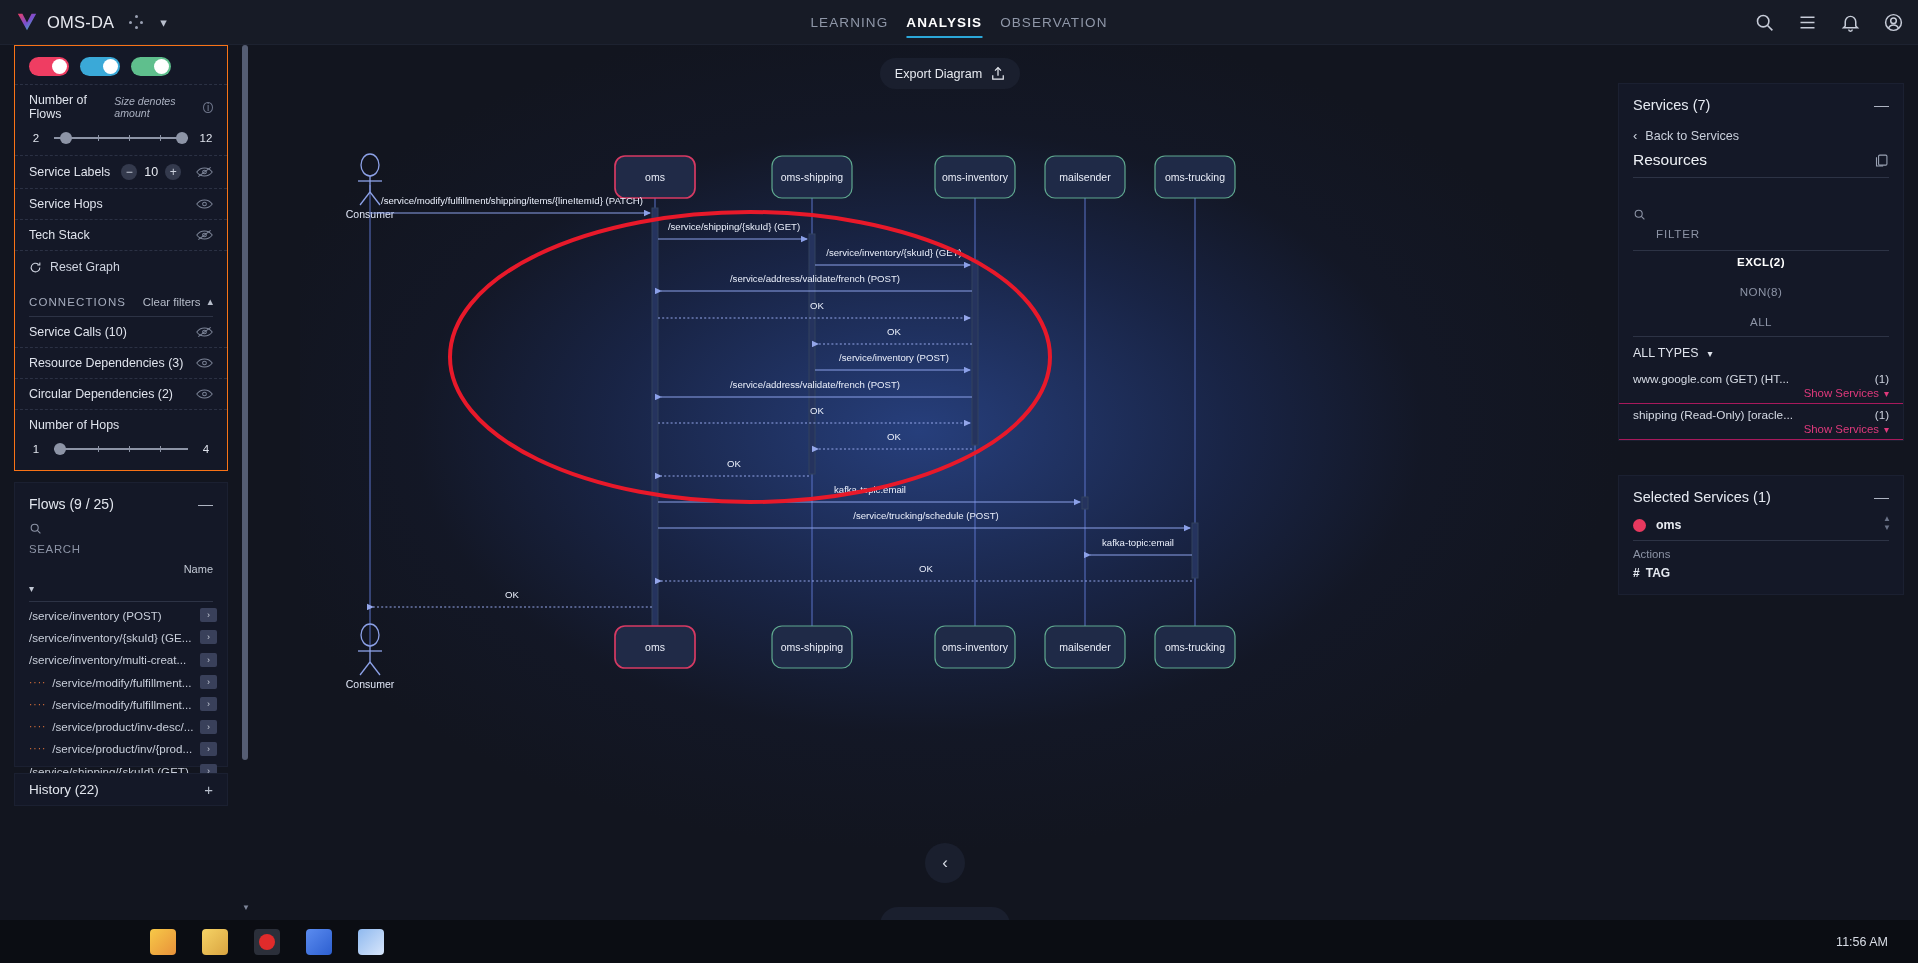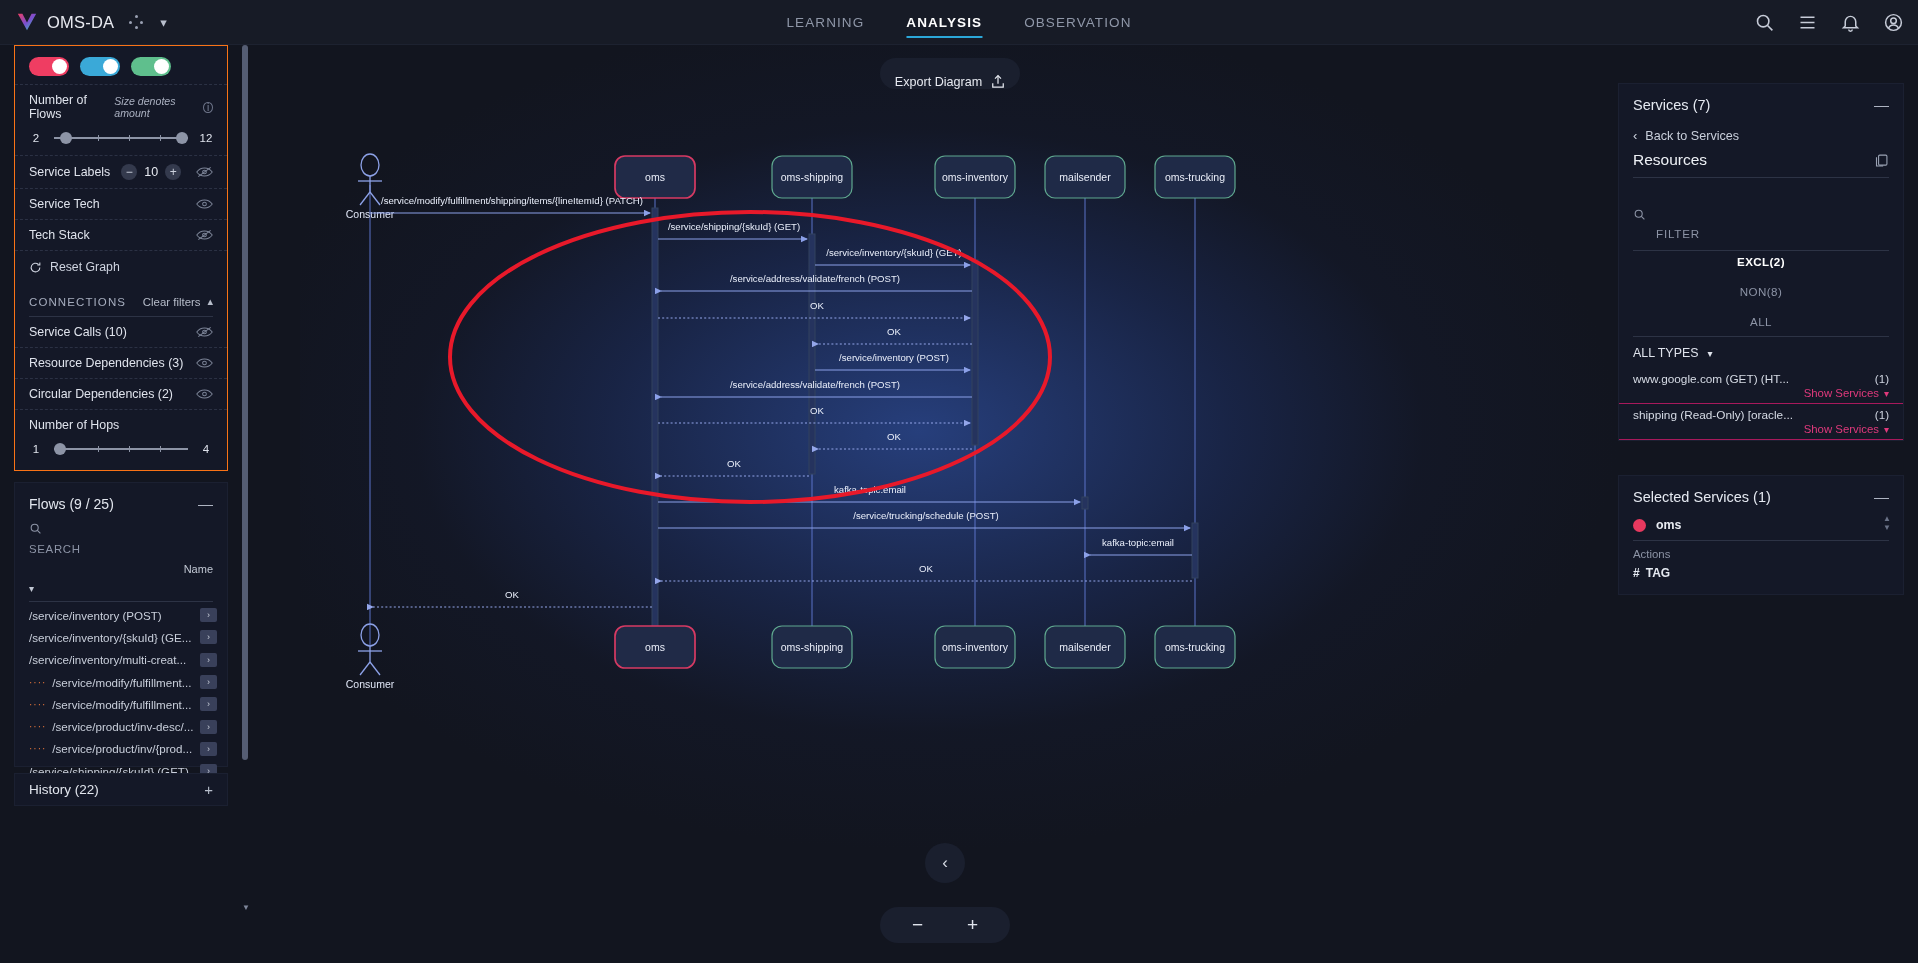--- a/index.html
+++ b/index.html
@@ -18,21 +18,21 @@
     border-bottom: 1px solid #1d2230;
   }
   .brand { display: flex; align-items: center; gap: 9px; padding-left: 16px; }
   .logo-v { width: 22px; height: 22px; }
   .brand-name { color: #e8eaf0; font-size: 16.5px; letter-spacing: .2px; }
   .grip { display: grid; grid-template-columns: repeat(3, 3px); gap: 2.5px; margin-left: 6px; }
   .grip i { width: 3px; height: 3px; border-radius: 50%; background: #9aa1b2; display: block; }
   .grip i.off { background: transparent; }
   .chev-down { color: #b9bfcd; font-size: 13px; margin-left: 8px; }
 
-  .navtabs { position: absolute; left: 50%; transform: translateX(-50%); display: flex; gap: 42px; height: 45px; align-items: center;}
+  .navtabs { position: absolute; left: 50%; transform: translateX(-50%); display: flex; gap: 18px; height: 45px; align-items: center;}
   .navtab { color: #8f97a8; font-size: 13.5px; letter-spacing: 1.1px; height: 45px; display:flex; align-items:center; position: relative; cursor: pointer;}
   .navtab.active { color: #ffffff; font-weight: bold; }
   .navtab.active::after {
     content: ""; position: absolute; left: 0; right: 0; bottom: 7px; height: 2px; background: #2ba7d8;
   }
   .topright { position: absolute; right: 14px; display: flex; align-items: center; gap: 22px; }
   .ticon { width: 21px; height: 21px; color: #c7ccd8; cursor: pointer; }
 
   
   .leftpanel {
@@ -89,21 +89,21 @@
   .lpthumb { position: absolute; top: 0; left: 0; width: 6px; height: 715px; background: #555d73; border-radius: 3px; }
   .lparrow { position: absolute; left: 0; bottom: 8px; color: #7e8false; }
   .canvas-bg {
     position: absolute; left: 300px; top: 45px; width: 1318px; height: 918px;
     background:
       radial-gradient(ellipse 700px 420px at 47% 42%, rgba(42,70,140,.85) 0%, rgba(30,48,100,.55) 45%, rgba(22,30,58,.25) 72%, rgba(18,21,31,0) 100%),
       #12151f;
   }
   .export-btn {
     position: absolute; left: 880px; top: 58px; width: 140px; height: 31px;
-    background: #1a1f2e; border-radius: 16px; display: flex; align-items: flex-end; justify-content: center; gap: 9px;
+    background: #1a1f2e; border-radius: 16px; display: flex; align-items: center; justify-content: center; gap: 9px;
     color: #e7eaf1; font-size: 12.6px; cursor: pointer;
   }
   .diagram { position: absolute; left: 300px; top: 45px; width: 1318px; height: 918px; }
 
   .zoomctl { position: absolute; left: 880px; top: 907px; width: 130px; height: 36px; background: #1a1f2e; border-radius: 18px; display: flex; align-items: center; justify-content: center; gap: 44px; color: #dfe3ec; font-size: 19px; }
   .collapse-btn { position: absolute; left: 925px; top: 843px; width: 40px; height: 40px; border-radius: 50%; background: #1a1f2e; display: flex; align-items: center; justify-content: center; color: #d6dae4; font-size: 17px; }
 
   
   .rightpanel { position: absolute; right: 14px; top: 45px; width: 286px; }
   .rp-card { background: #141827; border: 1px solid #1b2031; }
@@ -246,21 +246,21 @@
           <span class="stepbtn">+</span>
         </span>
         <svg class="eye" width="17" height="12" viewBox="0 0 22 14" fill="none" stroke="currentColor" stroke-width="1.3">
             <path d="M1 7s3.6-5.2 10-5.2S21 7 21 7s-3.6 5.2-10 5.2S1 7 1 7z"></path>
             <circle cx="11" cy="7" r="2.4"></circle>
             <path d="M3 13 19 1"></path>
           </svg>
       </div>
 
       <div class="row">
-        <span class="lbl">Service Tech</span>
+        <span class="lbl">Service Hops</span>
         <svg class="eye" width="17" height="12" viewBox="0 0 22 14" fill="none" stroke="currentColor" stroke-width="1.3">
             <path d="M1 7s3.6-5.2 10-5.2S21 7 21 7s-3.6 5.2-10 5.2S1 7 1 7z"></path>
             <circle cx="11" cy="7" r="2.4"></circle>
           </svg>
       </div>
 
       <div class="row">
         <span class="lbl">Tech Stack</span>
         <svg class="eye" width="17" height="12" viewBox="0 0 22 14" fill="none" stroke="currentColor" stroke-width="1.3">
             <path d="M1 7s3.6-5.2 10-5.2S21 7 21 7s-3.6 5.2-10 5.2S1 7 1 7z"></path>
@@ -652,14 +652,26 @@
       </div>
       <div class="rp-hr"></div>
       <div class="actions-lbl" style="padding-top:7px;">Actions</div>
       <div class="tag-row">
         <span>#</span>
         <span>TAG</span>
       </div>
     </div>
   </div>
 
+  <div class="taskbar">
+    <div class="tb-icons">
+      <div class="tb-ico" style="background:linear-gradient(135deg,#f7c948,#e8913a)"></div>
+      <div class="tb-ico" style="background:linear-gradient(135deg,#f6d365,#d9a441)"></div>
+      <div class="tb-ico" style="background:#2b2f3a;border-radius:4px;position:relative">
+        <span style="position:absolute;left:5px;top:5px;width:16px;height:16px;border-radius:50%;background:#e02b2b;display:block"></span>
+      </div>
+      <div class="tb-ico" style="background:linear-gradient(135deg,#5b8cf0,#2d5fd0)"></div>
+      <div class="tb-ico" style="background:linear-gradient(135deg,#8fb9ef,#d8e6fb)"></div>
+    </div>
+    <span class="tb-clock">11:56 AM</span>
+  </div>
 
 </div>
 
 </body></html>

